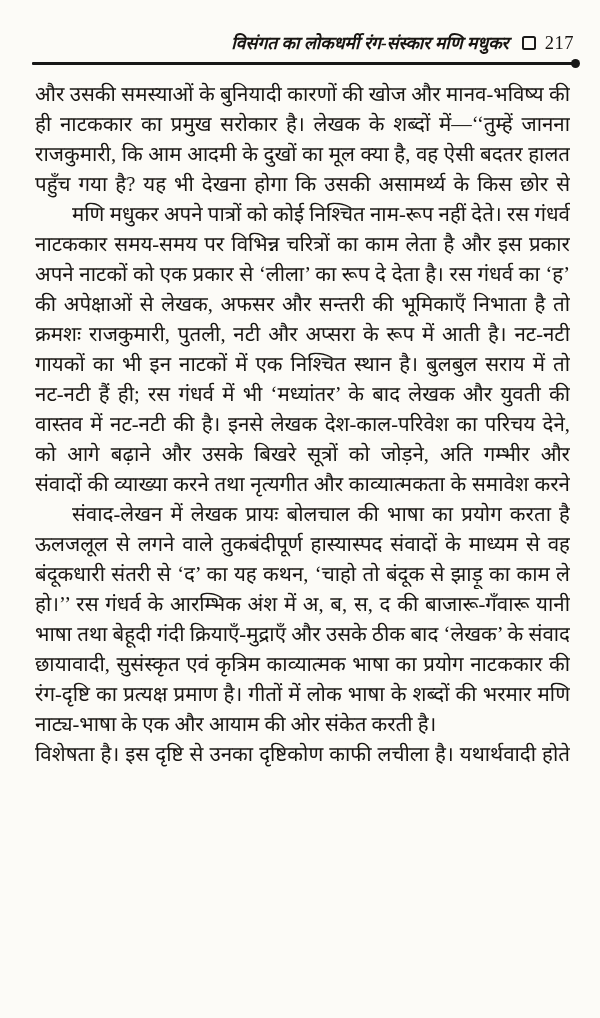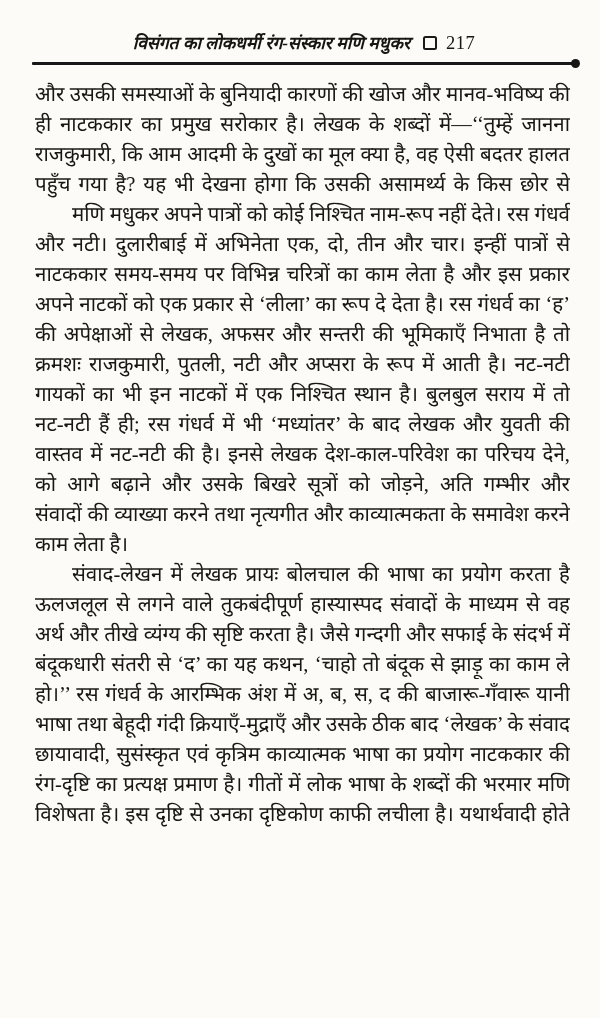--- a/index.html
+++ b/index.html
@@ -11,21 +11,21 @@
     background: #fcfbf7;
     overflow: hidden;
     font-family: "Liberation Serif", "DejaVu Serif", serif;
     color: #181512;
   }
   .header {
     position: absolute;
     top: 30px;
     left: 34px;
     right: 26px;
-    text-align: center;
+    text-align: right;
     white-space: nowrap;
     line-height: 26px;
   }
   .header-title {
     font-style: italic;
     font-weight: bold;
     font-size: 17.5px;
   }
   .square-icon {
     display: inline-block;
@@ -90,35 +90,33 @@
   <div class="rule">
     <span class="rule-dot"></span>
   </div>
 
   <div class="body-text">
       <div class="line">और उसकी समस्याओं के बुनियादी कारणों की खोज और मानव-भविष्य की चिन्ता</div>
       <div class="line">ही नाटककार का प्रमुख सरोकार है। लेखक के शब्दों में—‘‘तुम्हें जानना होगा,</div>
       <div class="line">राजकुमारी, कि आम आदमी के दुखों का मूल क्या है, वह ऐसी बदतर हालत में क्यों</div>
       <div class="line">पहुँच गया है? यह भी देखना होगा कि उसकी असामर्थ्य के किस छोर से अग्नि</div>
       <div class="line indent">मणि मधुकर अपने पात्रों को कोई निश्चित नाम-रूप नहीं देते। <b>रस गंधर्व</b> में</div>
-      <div class="line">और नटी। <b>दुलारीबाई</b> में अभिनेता एक, दो, तीन और चार। इन्हीं पात्रों से</div>
       <div class="line">नाटककार समय-समय पर विभिन्न चरित्रों का काम लेता है और इस प्रकार वह</div>
       <div class="line">अपने नाटकों को एक प्रकार से ‘लीला’ का रूप दे देता है। <b>रस गंधर्व</b> का ‘ह’ कथा</div>
       <div class="line">की अपेक्षाओं से लेखक, अफसर और सन्तरी की भूमिकाएँ निभाता है तो लड़की</div>
       <div class="line">क्रमशः राजकुमारी, पुतली, नटी और अप्सरा के रूप में आती है। नट-नटी और</div>
       <div class="line">गायकों का भी इन नाटकों में एक निश्चित स्थान है। <b>बुलबुल सराय</b> में तो स्पष्टतः</div>
       <div class="line">नट-नटी हैं ही; <b>रस गंधर्व</b> में भी ‘मध्यांतर’ के बाद लेखक और युवती की भूमिका</div>
       <div class="line">वास्तव में नट-नटी की है। इनसे लेखक देश-काल-परिवेश का परिचय देने, कथा</div>
       <div class="line">को आगे बढ़ाने और उसके बिखरे सूत्रों को जोड़ने, अति गम्भीर और सूत्रात्मक</div>
       <div class="line">संवादों की व्याख्या करने तथा नृत्यगीत और काव्यात्मकता के समावेश करने का</div>
-      <div class="line para-end">काम लेता है।</div>
       <div class="line indent">संवाद-लेखन में लेखक प्रायः बोलचाल की भाषा का प्रयोग करता है और</div>
       <div class="line">ऊलजलूल से लगने वाले तुकबंदीपूर्ण हास्यास्पद संवादों के माध्यम से वह गहन-गम्भीर</div>
-      <div class="line">अर्थ और तीखे व्यंग्य की सृष्टि करता है। जैसे गन्दगी और सफाई के संदर्भ में</div>
       <div class="line">बंदूकधारी संतरी से ‘द’ का यह कथन, ‘चाहो तो बंदूक से झाड़ू का काम ले सकते</div>
       <div class="line">हो।’’ <b>रस गंधर्व</b> के आरम्भिक अंश में अ, ब, स, द की बाजारू-गँवारू यानी नंगी</div>
       <div class="line">भाषा तथा बेहूदी गंदी क्रियाएँ-मुद्राएँ और उसके ठीक बाद ‘लेखक’ के संवाद में</div>
       <div class="line">छायावादी, सुसंस्कृत एवं कृत्रिम काव्यात्मक भाषा का प्रयोग नाटककार की प्रखर</div>
       <div class="line">रंग-दृष्टि का प्रत्यक्ष प्रमाण है। गीतों में लोक भाषा के शब्दों की भरमार मणि की</div>
+      <div class="line para-end">नाट्य-भाषा के एक और आयाम की ओर संकेत करती है।</div>
       <div class="line">विशेषता है। इस दृष्टि से उनका दृष्टिकोण काफी लचीला है। यथार्थवादी होते हुए</div>
     </div>
 
 </div>
 
 </body></html>

